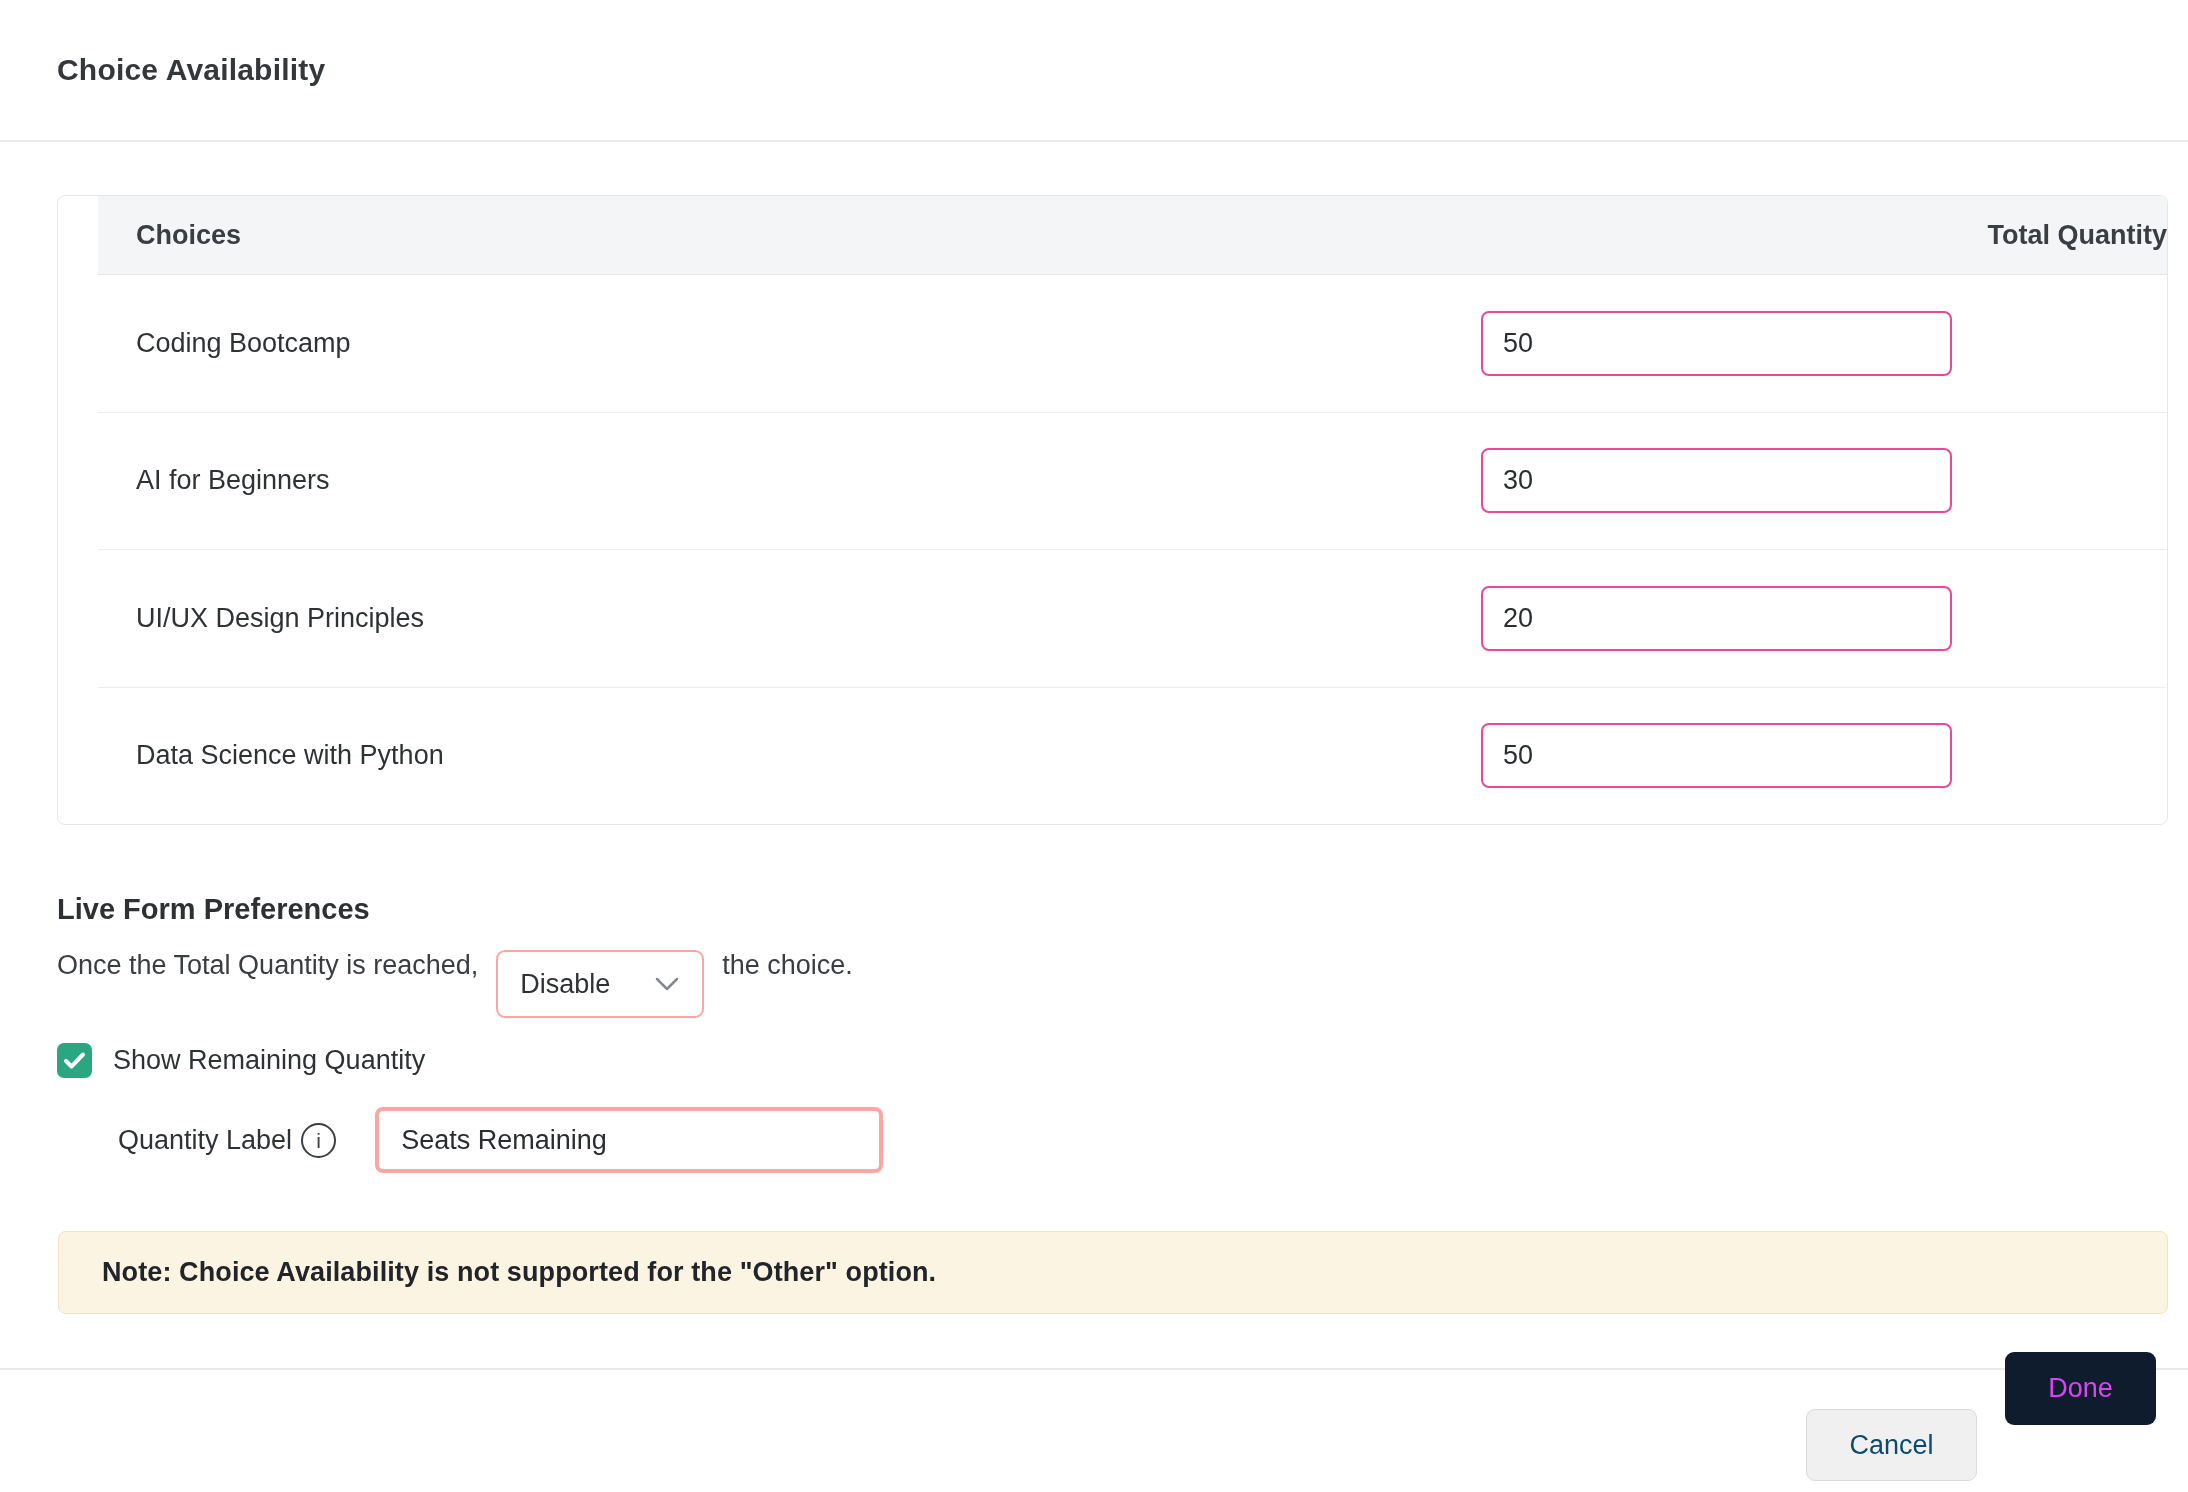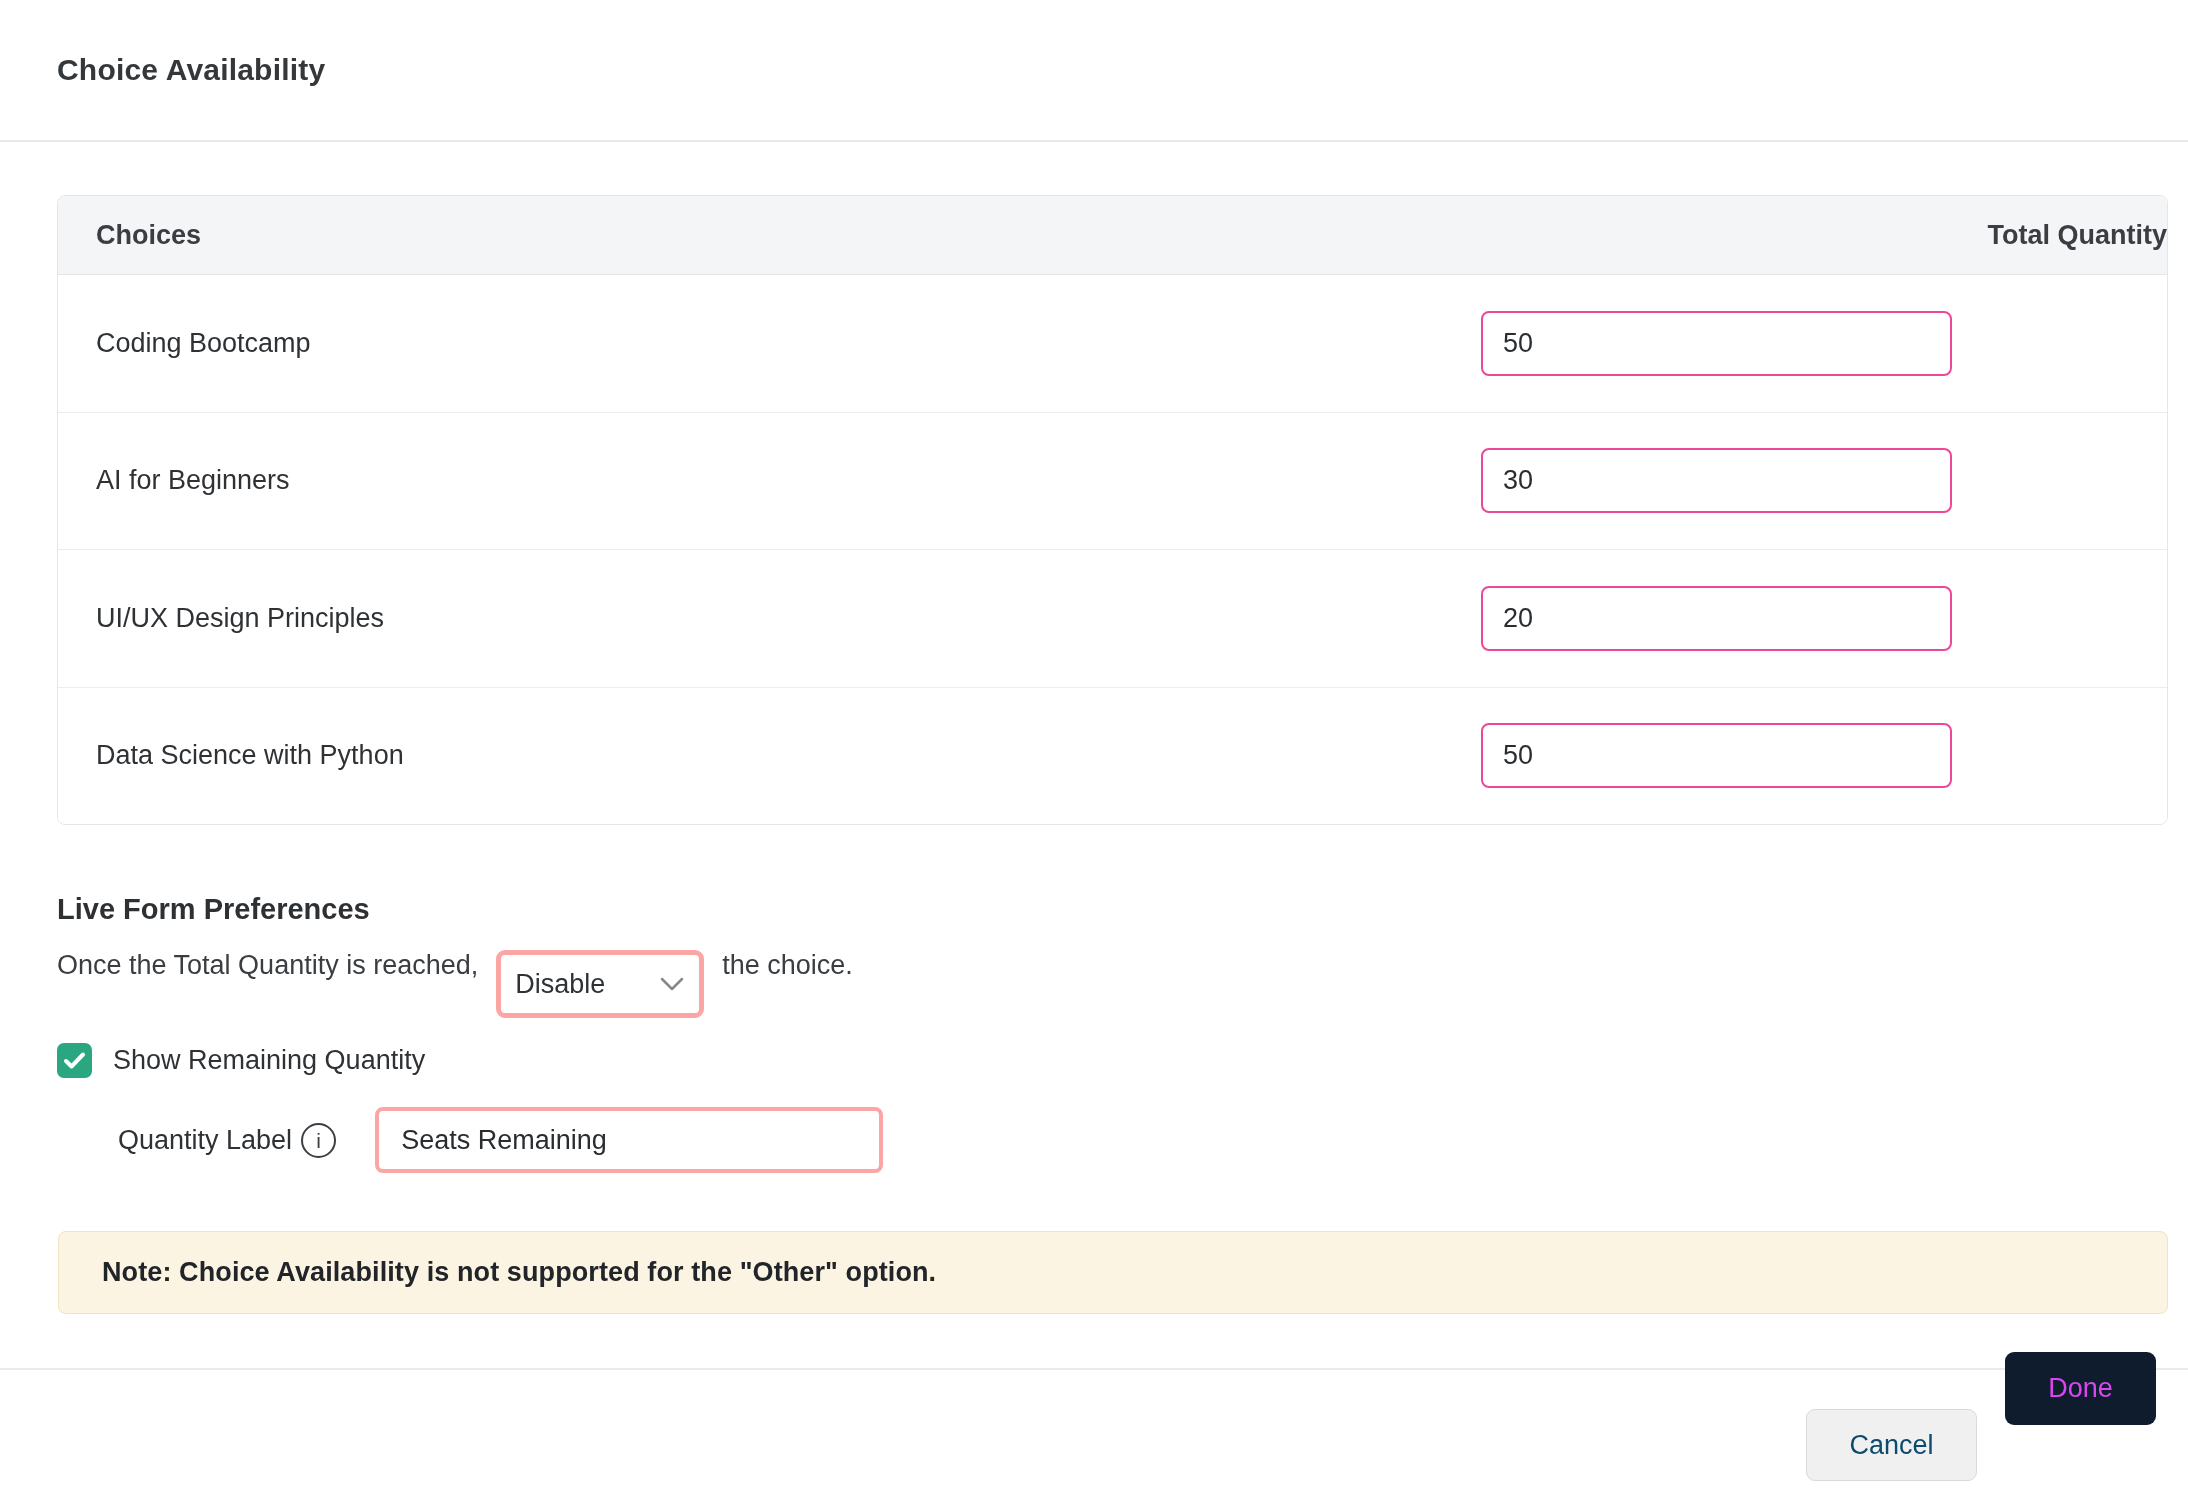--- a/index.html
+++ b/index.html
@@ -29,20 +29,21 @@
   }
 
   
   .choices-table {
     position: absolute; left: 57px; top: 195px;
     width: 2111px; height: 630px;
     border: 1px solid #e4e6e8; border-radius: 8px;
     background: #ffffff;
     display: flex; flex-direction: column;
     overflow: hidden;
+    padding-left: 40px;
   }
   .thead {
     height: 79px; flex: 0 0 79px;
     background: #f4f5f7;
     border-bottom: 1px solid #e4e6e8;
     display: flex; align-items: center;
     font-size: 27px; font-weight: 700; color: #3a3d41;
   }
   .th-choices { padding-left: 38px; flex: 1 1 auto; }
   .th-qty { flex: 0 0 686px; padding-left: 1px; text-align: right; }
@@ -73,24 +74,24 @@
     position: absolute; left: 57px; top: 893px;
     font-size: 29px; font-weight: 700; color: #2e3134;
   }
   .sentence-row {
     position: absolute; left: 57px; top: 950px; height: 68px;
     display: flex; align-items: flex-start; gap: 18px;
     font-size: 27px; color: #3a3d41;
   }
   .select-box {
     width: 208px; height: 68px;
-    border: 5px solid #fca5a5; border-radius: 9px;
-    background: #ffffff;
-    display: flex; align-items: center;
-    padding: 0 14px;
+    border: 2px solid #fca5a5; border-radius: 9px;
+    background: #ffffff;
+    display: flex; align-items: center;
+    padding: 0 22px;
     cursor: pointer;
   }
   .select-value { font-size: 27px; color: #2f3235; flex: 1 1 auto; }
   .select-box svg { flex: 0 0 auto; }
 
   .checkbox-row {
     position: absolute; left: 57px; top: 1043px; height: 35px;
     display: flex; align-items: center; gap: 21px;
   }
   .checkbox {

